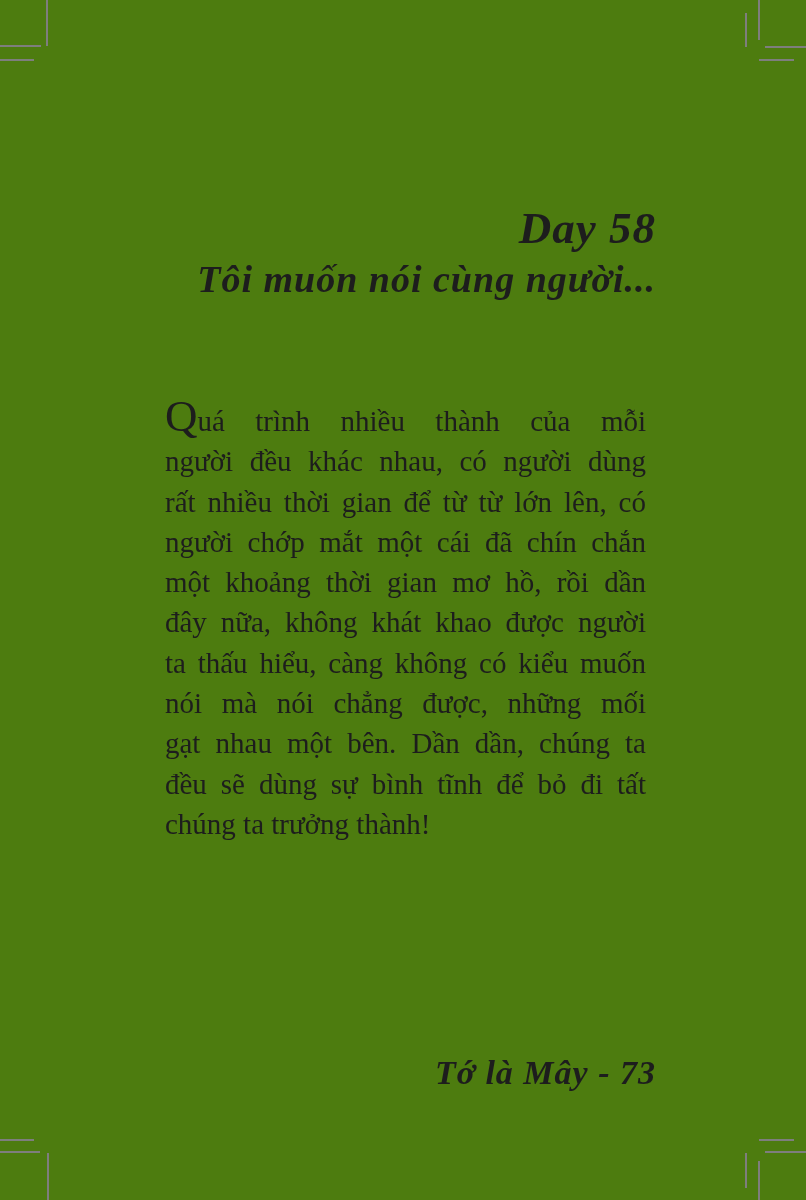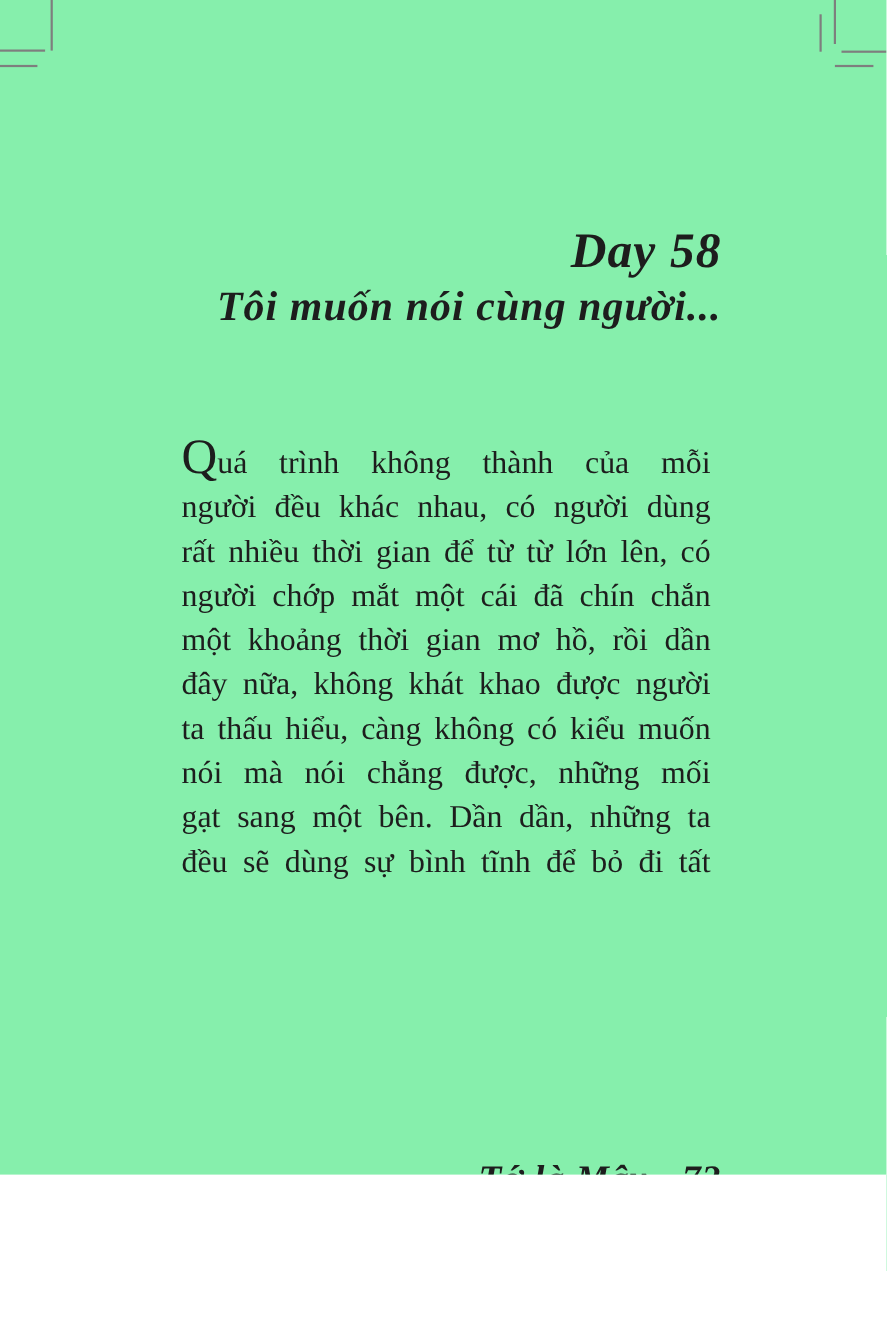--- a/index.html
+++ b/index.html
@@ -1,20 +1,20 @@
 <!DOCTYPE html>
 <html><head>
 <meta charset="utf-8">
 <style>
   html, body { margin: 0; padding: 0; background: #ffffff; }
   .page {
     position: relative;
     width: 806px;
-    height: 1068px;
-    background: #86efac;
+    height: 1200px;
+    background: #4d7c0f;
     color: #1d1d1d;
     font-family: "Liberation Serif", "DejaVu Serif", serif;
     overflow: hidden;
   }
 
   
   .mark { position: absolute; background: #7e7e7e; }
   .m-tl-v  { left: 46px;  top: 0;      width: 2px;  height: 46px; }
   .m-tl-h1 { left: 0;     top: 45px;   width: 41px; height: 2px; }
   .m-tl-h2 { left: 0;     top: 59px;   width: 34px; height: 2px; }
@@ -102,29 +102,30 @@
   <div class="mark m-br-h2"></div>
   <div class="mark m-br-v1"></div>
   <div class="mark m-br-v2"></div>
 
   <header class="heading">
     <div class="heading-day">Day 58</div>
     <div class="heading-title">Tôi muốn nói cùng người...</div>
   </header>
 
   <main class="body-block">
-    <div class="line first">Quá trình không thành của mỗi</div>
+    <div class="line first">Quá trình nhiều thành của mỗi</div>
     <div class="line">người đều khác nhau, có người dùng</div>
     <div class="line">rất nhiều thời gian để từ từ lớn lên, có</div>
     <div class="line">người chớp mắt một cái đã chín chắn</div>
     <div class="line">một khoảng thời gian mơ hồ, rồi dần</div>
     <div class="line">đây nữa, không khát khao được người</div>
     <div class="line">ta thấu hiểu, càng không có kiểu muốn</div>
     <div class="line">nói mà nói chẳng được, những mối</div>
-    <div class="line">gạt sang một bên. Dần dần, những ta</div>
+    <div class="line">gạt nhau một bên. Dần dần, chúng ta</div>
     <div class="line">đều sẽ dùng sự bình tĩnh để bỏ đi tất</div>
+    <div class="line last">chúng ta trưởng thành!</div>
   </main>
 
   <footer class="footer">
     <span>Tớ là Mây - 73</span>
   </footer>
 
 </div>
 
 </body></html>

